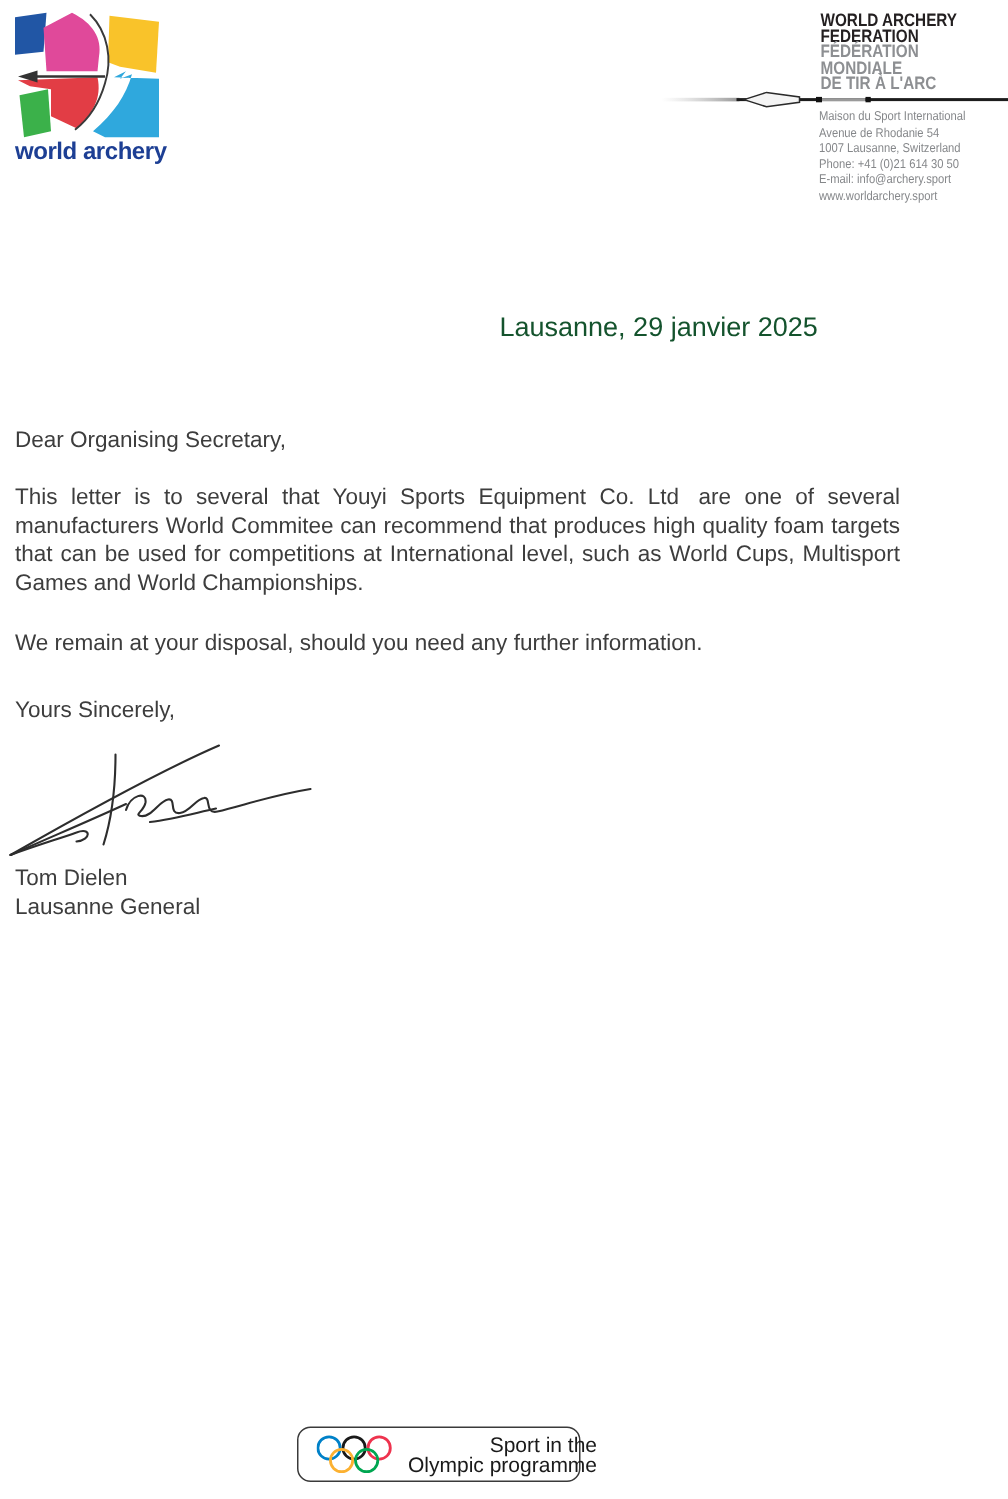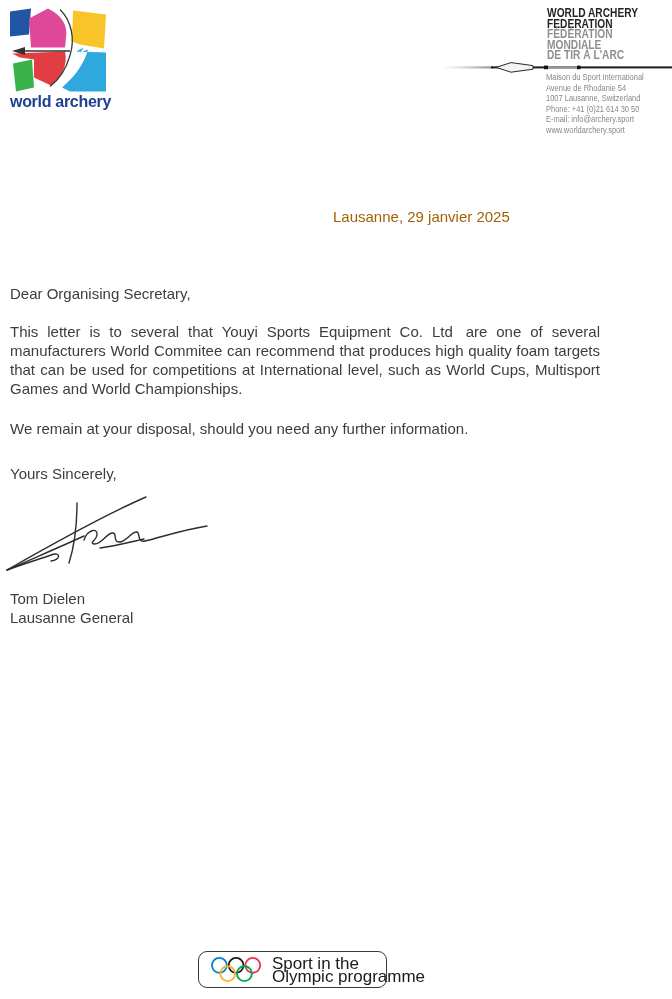--- a/index.html
+++ b/index.html
@@ -31,42 +31,42 @@
   .org-en { color: #231f20; }
   .org-fr { color: #8d8f92; }
   .addr-block {
     position: absolute; left: 546px; top: 72px; width: 150px;
     transform: scaleX(0.88); transform-origin: 0 0;
     font-size: 8.5px; line-height: 10.5px; color: #85878a; white-space: nowrap;
   }
   .arrow-wrap { position: absolute; left: 441px; top: 60px; width: 231px; height: 13px; }
 
   
-  .dateline { position: absolute; left: 333px; top: 208px; font-size: 15px; color: #a16207; }
+  .dateline { position: absolute; left: 333px; top: 208px; font-size: 18px; color: #14532d; }
 
   
   .body-block { position: absolute; left: 10px; top: 284px; width: 590px; font-size: 15px; line-height: 19px; }
   .salutation { position: absolute; left: 0; top: 0; white-space: nowrap; }
   .para1 { position: absolute; left: 0; top: 38px; width: 590px; text-align: justify; }
   .para1 .co { font-weight: normal; margin-right: 4px; }
   .para2 { position: absolute; left: 0; top: 135px; white-space: nowrap; }
   .closing { position: absolute; left: 0; top: 180px; white-space: nowrap; }
 
   
   .sig-wrap { position: absolute; left: 4px; top: 486px; width: 210px; height: 88px; }
-  .signer-block { position: absolute; left: 10px; top: 589px; font-size: 15px; line-height: 19px; }
+  .signer-block { position: absolute; left: 10px; top: 576px; font-size: 15px; line-height: 19px; }
 
   
   .badge {
     position: absolute; left: 198px; top: 951px; width: 189px; height: 37px;
     border: 1.3px solid #3a3a3a; border-radius: 9px;
     display: flex; align-items: center; background: #fff;
   }
   .badge-rings { margin-left: 12px; flex: 0 0 auto; }
-  .badge-text { margin-left: 9px; font-size: 17px; line-height: 13px; color: #1a1a1a; white-space: nowrap; }
+  .badge-text { margin-left: 9px; font-size: 14px; line-height: 13px; color: #1a1a1a; white-space: nowrap; text-align: right; }
 </style>
 </head>
 <body>
 
 <div id="page">
 
   <div class="logo-block">
     <svg class="logo-svg" width="96" height="86" viewBox="0 0 96 85" xmlns="http://www.w3.org/2000/svg">
 
       <polygon points="0,4 21,1 19,27 0,29" fill="#2156a5"></polygon>

